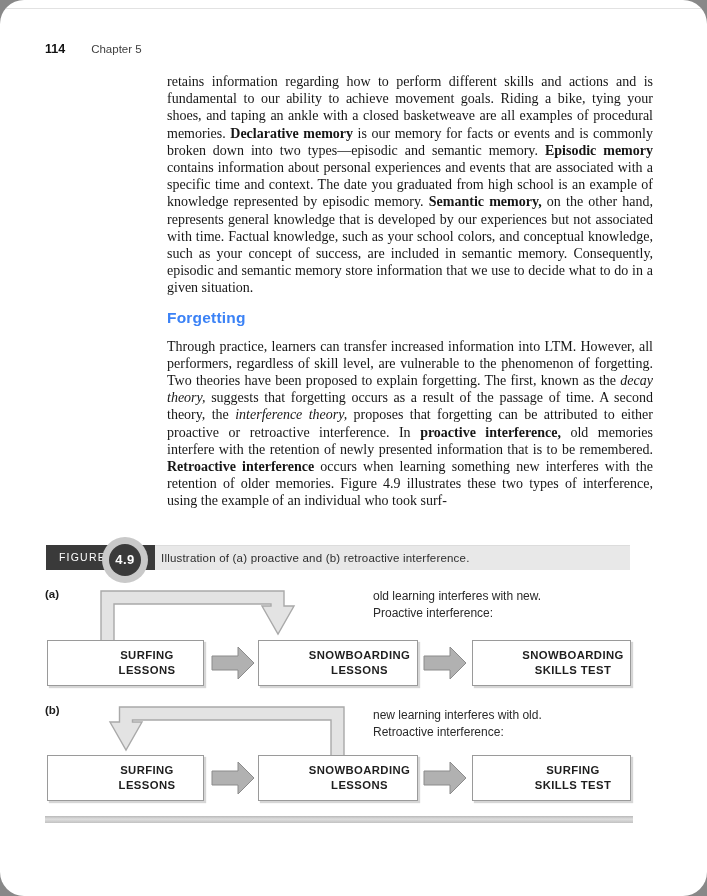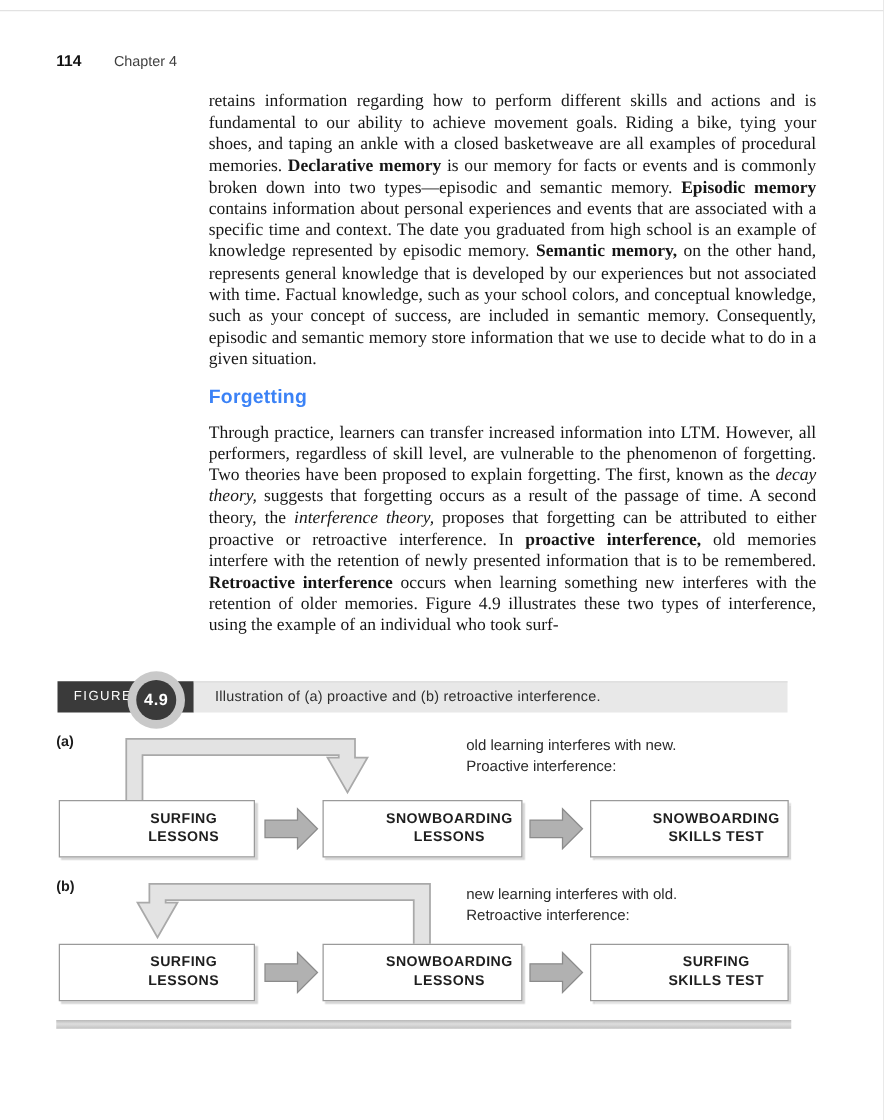--- a/index.html
+++ b/index.html
@@ -1,19 +1,19 @@
 <!DOCTYPE html>
 <html><head>
 <meta charset="utf-8">
 <style>
   * { margin:0; padding:0; box-sizing:border-box; }
   body { background:#888; font-family:"Liberation Sans", sans-serif; }
   .page {
     position:relative; width:707px; height:896px; background:#ffffff;
-    margin:0 auto; overflow:hidden;
+    margin:0 auto; overflow:hidden;border-radius:24px;
   }
   .top-edge { position:absolute; left:0; top:8px; width:707px; height:1px; background:#e2e2e2; }
 
   
   .running-head { position:absolute; left:45px; top:42px; display:flex; align-items:baseline; }
   .page-num { font-size:12.5px; font-weight:bold; color:#111; }
   .chapter { font-size:11.5px; color:#3f3f3f; margin-left:26px; }
 
   
   .text-col { position:absolute; left:167px; top:73px; width:486px; }
@@ -31,21 +31,21 @@
 
   
   .fig-tab {
     position:absolute; left:46px; top:545px; width:109px; height:25px;
     background:#3a3a3a; color:#fff; font-size:10.5px; letter-spacing:1.2px;
     line-height:25px; padding-left:13px;
   }
   .fig-caption-bar {
     position:absolute; left:155px; top:545px; width:475px; height:25px;
     background:#e8e8e8; border-top:1px solid #dcdcdc;
-    font-size:11.5px; color:#2d2d2d; line-height:24px; padding-left:17px;
+    font-size:11.5px; color:#2d2d2d; line-height:24px; padding-left:6px;
     letter-spacing:0.2px;
   }
   .fig-circle-outer {
     position:absolute; left:102px; top:537px; width:46px; height:46px;
     border-radius:50%; background:#c9c9c9;
   }
   .fig-circle-inner {
     position:absolute; left:109px; top:544px; width:32px; height:32px;
     border-radius:50%; background:#3a3a3a; color:#fff; font-weight:bold;
     font-size:13px; text-align:center; line-height:32px; letter-spacing:0.5px;
@@ -74,21 +74,21 @@
   }
 </style>
 </head>
 <body>
 
 <div class="page">
   <div class="top-edge"></div>
 
   <div class="running-head">
     <span class="page-num">114</span>
-    <span class="chapter">Chapter 4</span>
+    <span class="chapter">Chapter 5</span>
   </div>
 
   <div class="text-col">
     <p class="body-p">
       <span>retains information regarding how to perform different skills and actions and is fundamental to our ability to achieve movement goals. Riding a bike, tying your shoes, and taping an ankle with a closed basketweave are all examples of procedural memories. </span><span class="b">Declarative memory</span><span> is our memory for facts or events and is commonly broken down into two types—episodic and semantic memory. </span><span class="b">Episodic memory</span><span> contains information about personal experiences and events that are associated with a specific time and context. The date you graduated from high school is an example of knowledge represented by episodic memory. </span><span class="b">Semantic memory,</span><span> on the other hand, represents general knowledge that is developed by our experiences but not associated with time. Factual knowledge, such as your school colors, and conceptual knowledge, such as your concept of success, are included in semantic memory. Consequently, episodic and semantic memory store information that we use to decide what to do in a given situation.</span>
     </p>
     <h2 class="section-head">Forgetting</h2>
     <p class="body-p">
       <span>Through practice, learners can transfer increased information into LTM. However, all performers, regardless of skill level, are vulnerable to the phenomenon of forgetting. Two theories have been proposed to explain forgetting. The first, known as the </span><span class="i">decay theory,</span><span> suggests that forgetting occurs as a result of the passage of time. A second theory, the </span><span class="i">interference theory,</span><span> proposes that forgetting can be attributed to either proactive or retroactive interference. In </span><span class="b">proactive interference,</span><span> old memories interfere with the retention of newly presented information that is to be remembered. </span><span class="b">Retroactive interference</span><span> occurs when learning something new interferes with the retention of older memories. Figure 4.9 illustrates these two types of interference, using the example of an individual who took surf-</span>
     </p>

